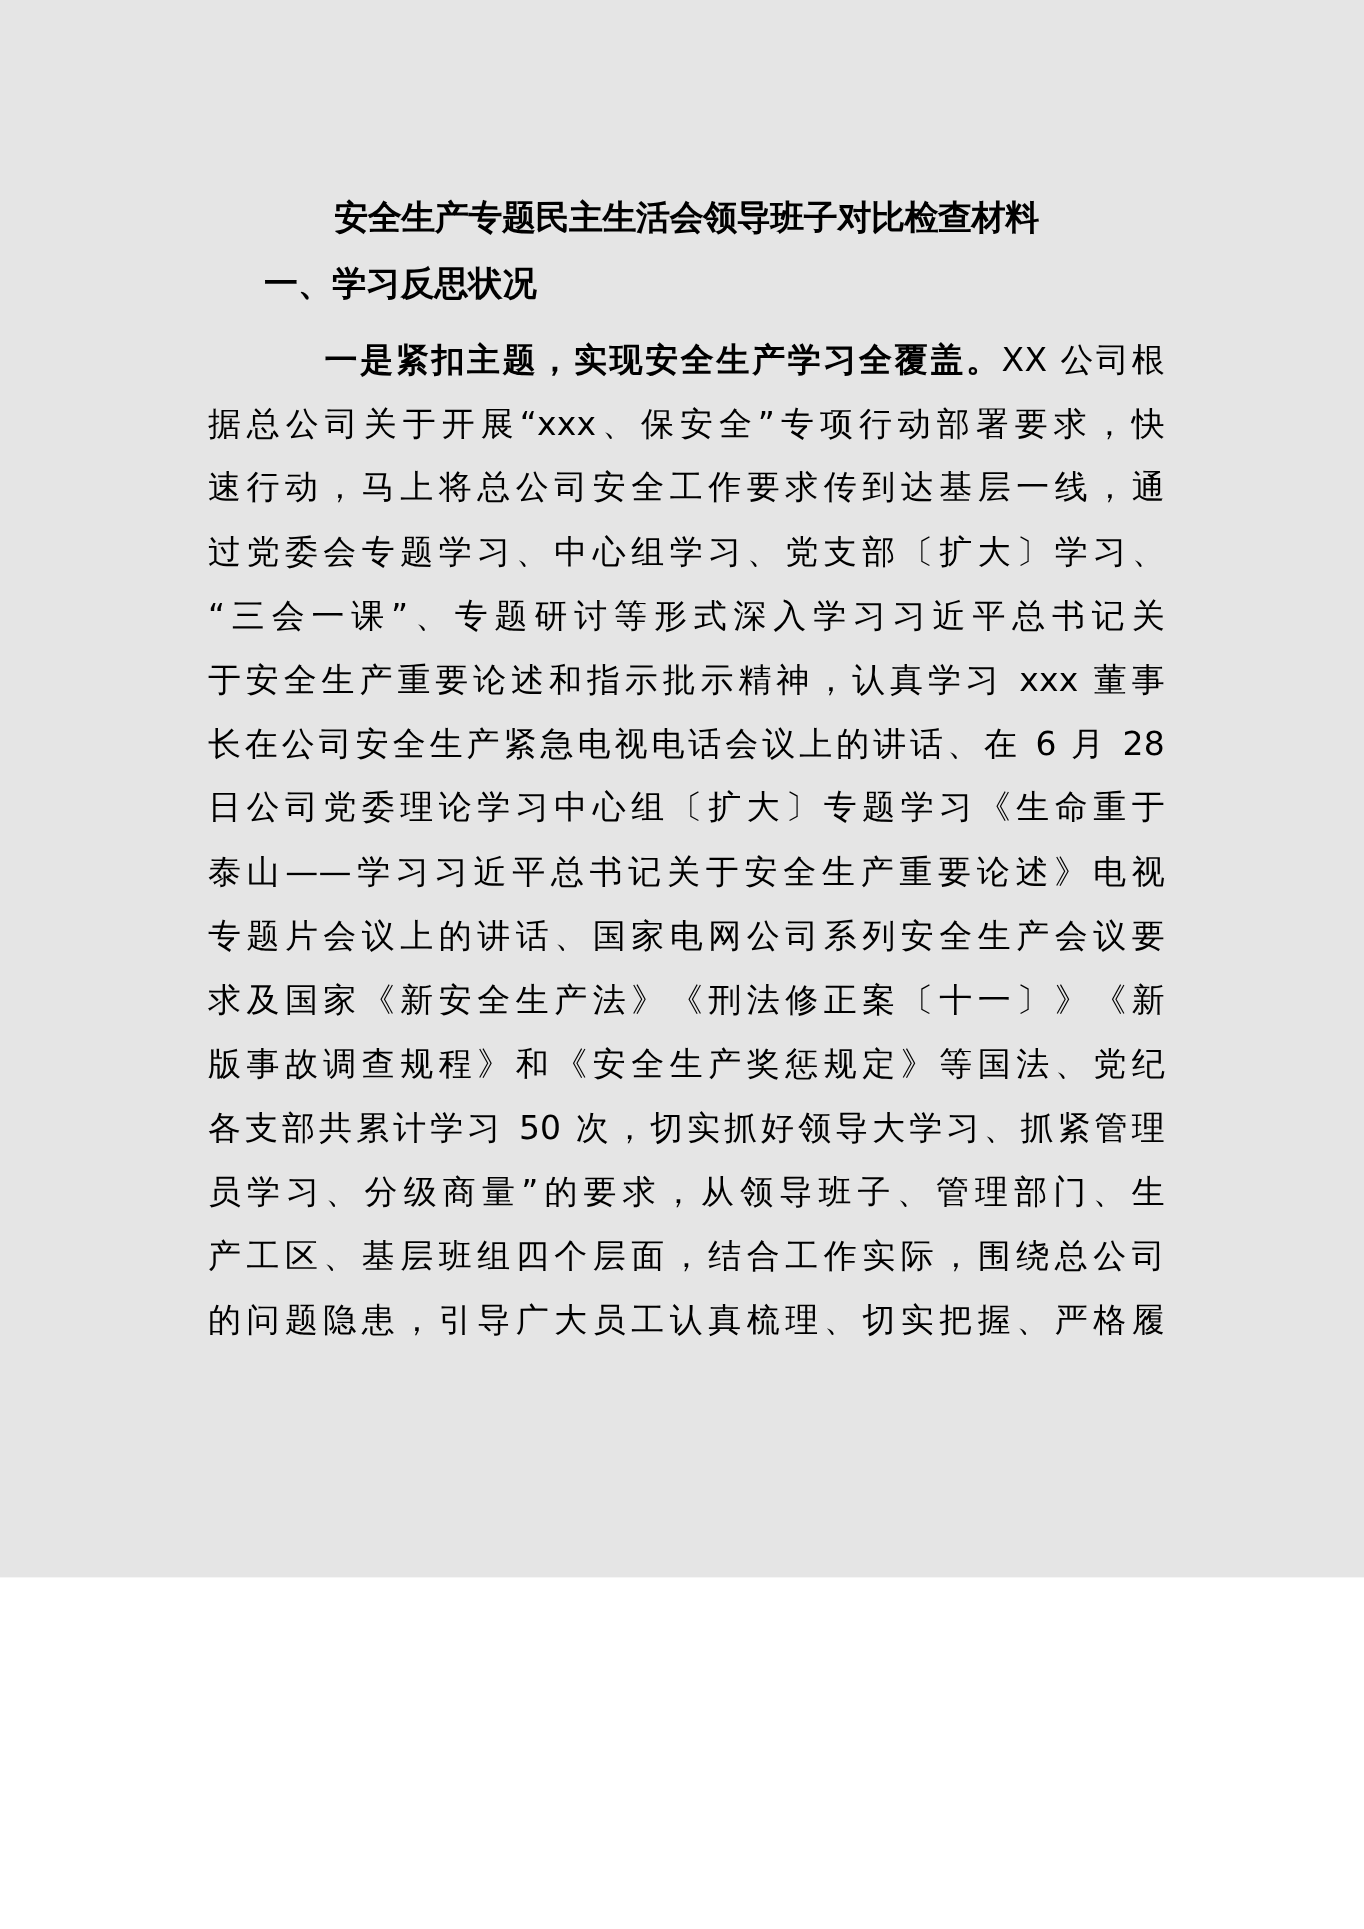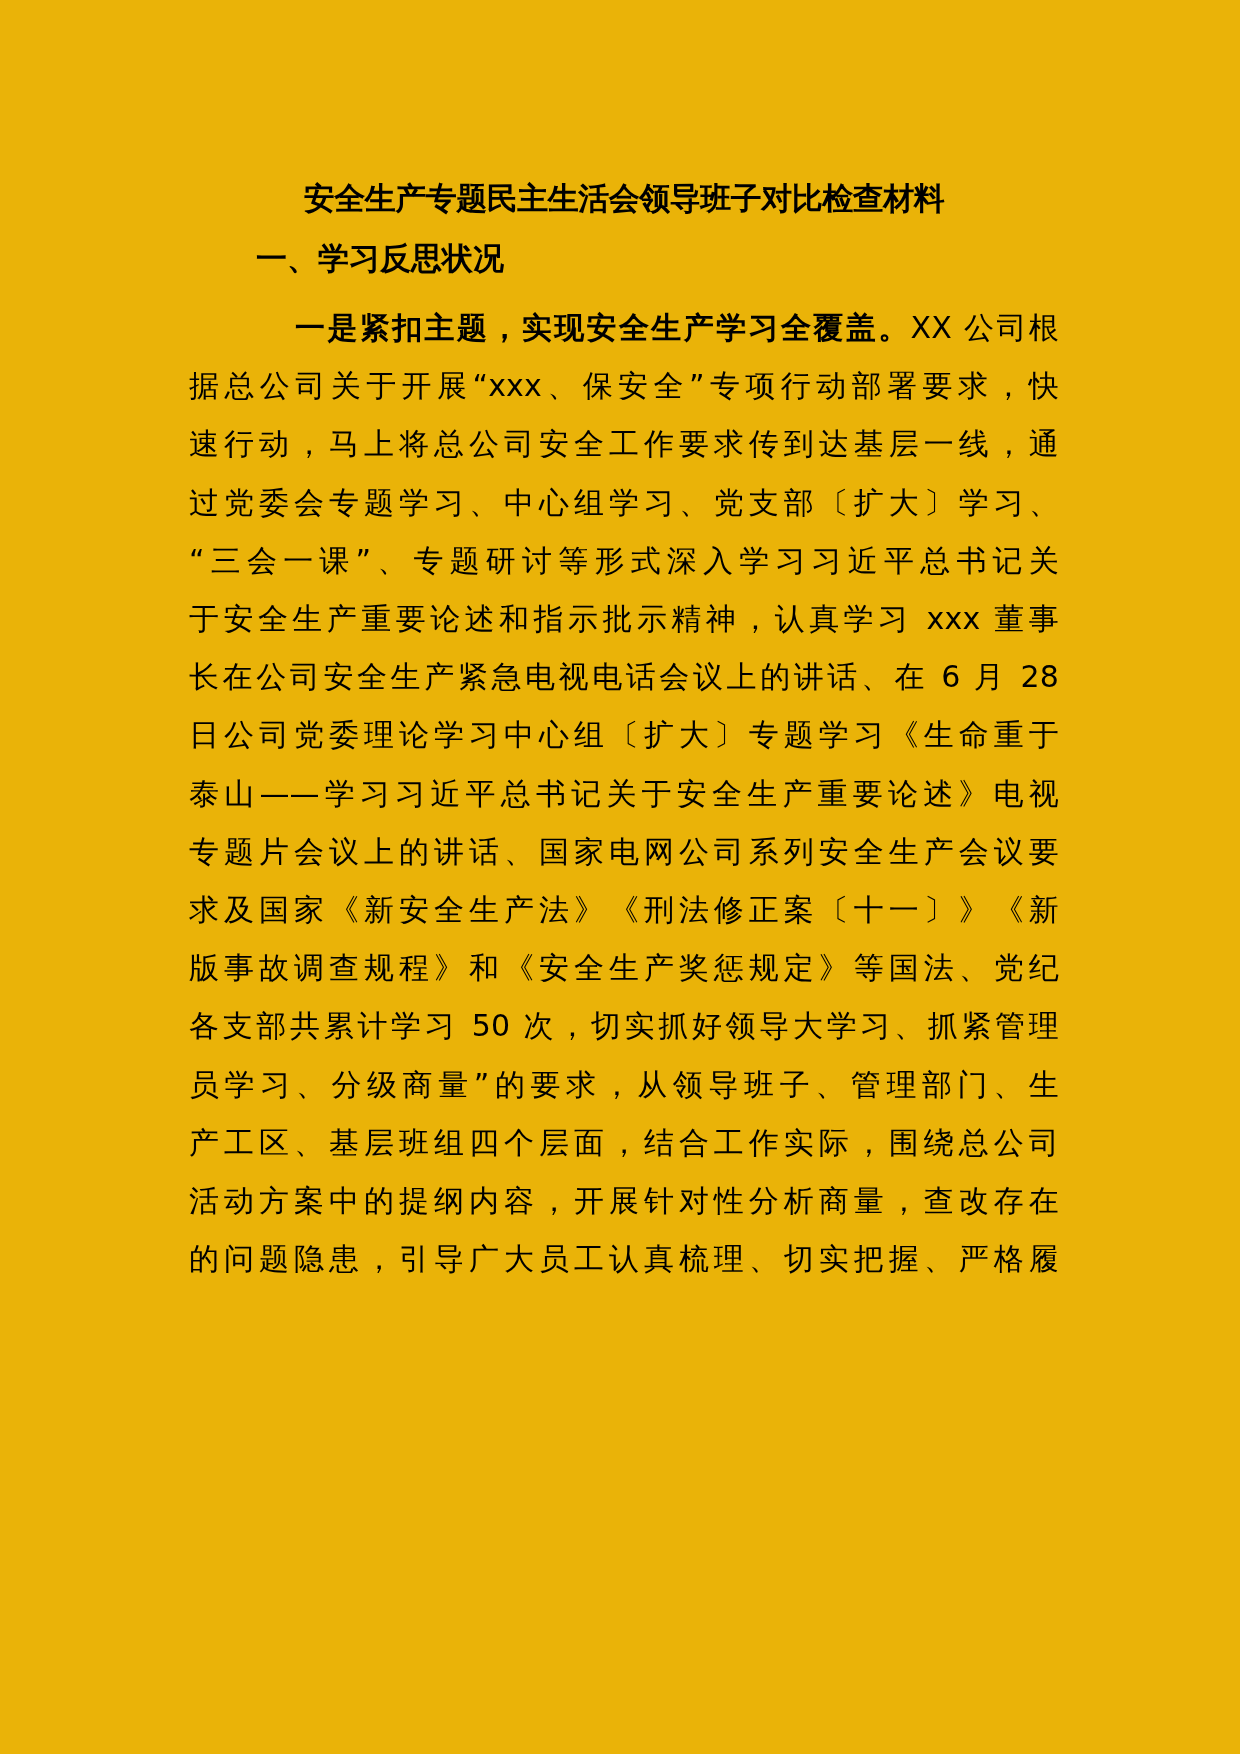--- a/index.html
+++ b/index.html
@@ -13,41 +13,41 @@
       position: relative;
       overflow: hidden;
       color: #000000;
       font-family: "DejaVu Sans", "Liberation Sans", sans-serif;
     }
     .page {
       position: absolute;
       left: 0;
       top: 0;
       width: 1240px;
-      height: 1754px;
-      background: #eab308;
+      height: 1434px;
+      background: #e5e5e5;
     }
     .doc-title {
       position: absolute;
       top: 176px;
       left: 0;
       width: 1240px;
       text-align: center;
       font-size: 31px;
       font-weight: bold;
       line-height: 44px;
       letter-spacing: -0.5px;
       margin: 0;
       padding-left: 8px;
       box-sizing: border-box;
     }
     .section-heading {
       position: absolute;
       top: 236px;
-      left: 256px;
+      left: 240px;
       font-size: 31px;
       font-weight: bold;
       line-height: 44px;
       margin: 0;
     }
     .body-text {
       position: absolute;
       top: 299px;
       left: 189px;
       width: 870px;
@@ -89,16 +89,15 @@
     <span class="line">于安全生产重要论述和指示批示精神，认真学习 xxx 董事</span>
     <span class="line">长在公司安全生产紧急电视电话会议上的讲话、在 6 月 28</span>
     <span class="line">日公司党委理论学习中心组〔扩大〕专题学习《生命重于</span>
     <span class="line">泰山——学习习近平总书记关于安全生产重要论述》电视</span>
     <span class="line">专题片会议上的讲话、国家电网公司系列安全生产会议要</span>
     <span class="line">求及国家《新安全生产法》《刑法修正案〔十一〕》《新</span>
     <span class="line">版事故调查规程》和《安全生产奖惩规定》等国法、党纪</span>
     <span class="line">各支部共累计学习 50 次，切实抓好领导大学习、抓紧管理</span>
     <span class="line">员学习、分级商量”的要求，从领导班子、管理部门、生</span>
     <span class="line">产工区、基层班组四个层面，结合工作实际，围绕总公司</span>
-    <span class="line">活动方案中的提纲内容，开展针对性分析商量，查改存在</span>
     <span class="line">的问题隐患，引导广大员工认真梳理、切实把握、严格履</span>
   </div>
 </div>
 
 </body></html>

